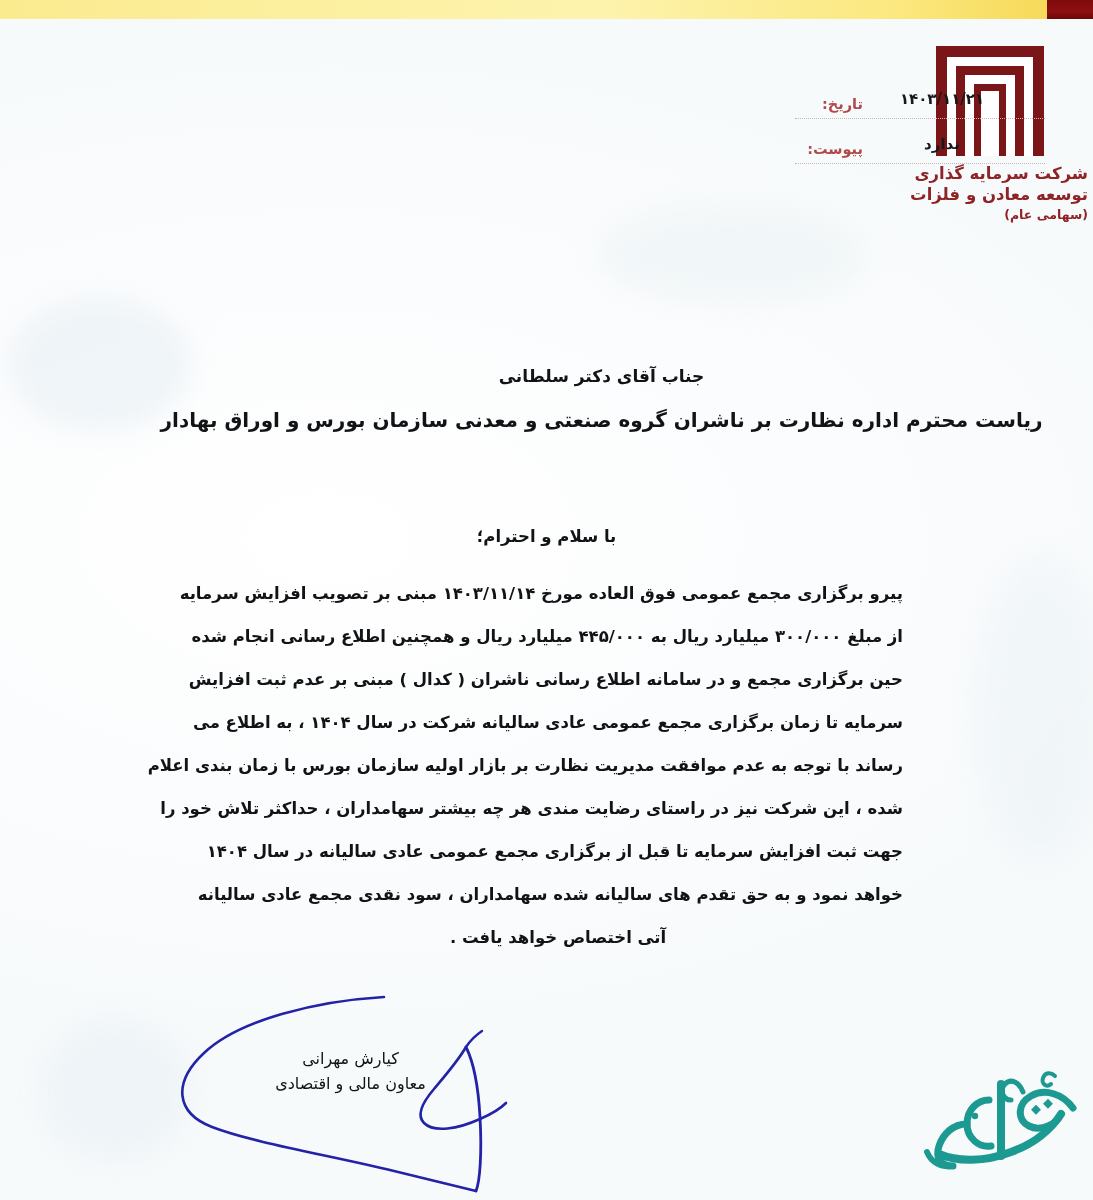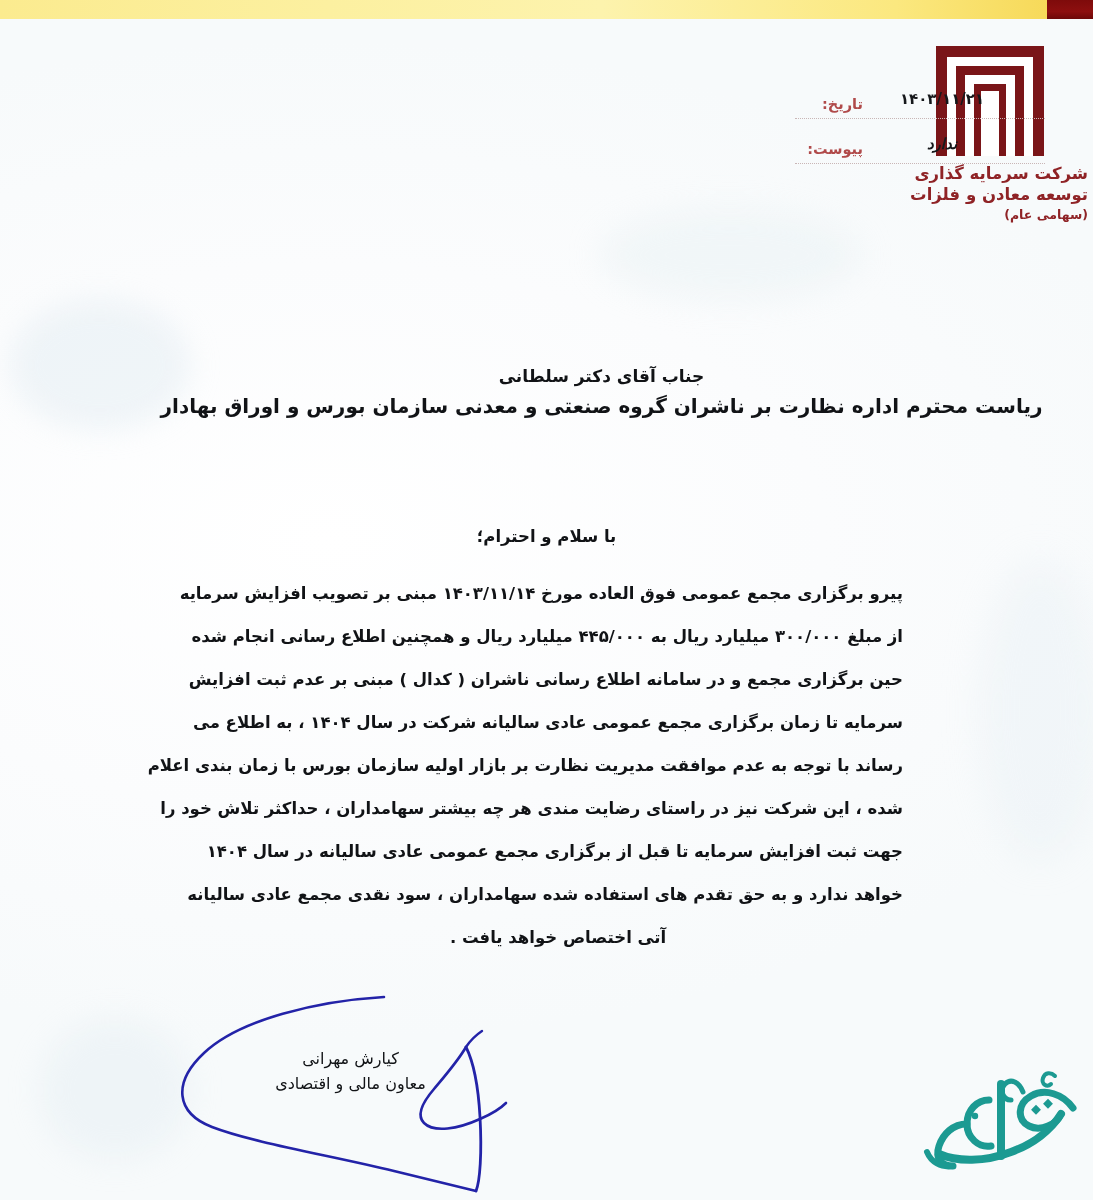--- a/index.html
+++ b/index.html
@@ -125,35 +125,35 @@
     position: absolute;
     right: 28px;
     top: 4px;
     width: 150px;
     text-align: center;
     font-size: 15px;
     font-weight: bold;
     color: #16181b;
     white-space: nowrap;
   }
-  .meta-row.attach .meta-value { font-size: 15px; font-style: italic; }
+  .meta-row.attach .meta-value { font-size: 15px; }
 
   
   .addressee {
     position: absolute;
     top: 366px;
     right: 0;
     left: 110px;
     text-align: center;
   }
   .addressee-name {
     font-size: 17px;
     font-weight: bold;
     color: #111316;
-    margin-bottom: 8px;
+    margin-bottom: 22px;
     letter-spacing: -0.2px;
   }
   .addressee-title {
     font-size: 20px;
     font-weight: bold;
     color: #111316;
     letter-spacing: -0.3px;
   }
 
   
@@ -295,21 +295,21 @@
   <div class="salutation">با سلام و احترام؛</div>
 
   <div class="body-text">
     <span class="line">پیرو  برگزاری مجمع عمومی فوق العاده مورخ ۱۴۰۳/۱۱/۱۴ مبنی بر تصویب افزایش سرمایه</span>
     <span class="line">از مبلغ ۳۰۰/۰۰۰ میلیارد ریال به ۴۴۵/۰۰۰ میلیارد ریال و همچنین اطلاع رسانی انجام شده</span>
     <span class="line">حین برگزاری مجمع و در سامانه اطلاع رسانی ناشران ( کدال ) مبنی بر عدم ثبت افزایش</span>
     <span class="line">سرمایه تا زمان برگزاری مجمع عمومی عادی سالیانه شرکت در سال ۱۴۰۴ ، به اطلاع می</span>
     <span class="line">رساند با توجه به عدم موافقت مدیریت نظارت بر بازار اولیه سازمان بورس با زمان بندی اعلام</span>
     <span class="line">شده ، این شرکت نیز در راستای رضایت مندی هر چه بیشتر سهامداران ، حداکثر تلاش خود را</span>
     <span class="line">جهت ثبت افزایش سرمایه تا قبل از برگزاری مجمع عمومی عادی سالیانه در سال ۱۴۰۴</span>
-    <span class="line">خواهد ندارد و به حق تقدم های  استفاده شده  سهامداران ، سود نقدی مجمع عادی سالیانه</span>
+    <span class="line">خواهد نمود و به حق تقدم های  سالیانه شده  سهامداران ، سود نقدی مجمع عادی سالیانه</span>
     <span class="line last">آتی  اختصاص  خواهد یافت .</span>
   </div>
 
   <div class="signature">
     <svg class="sig-svg" viewBox="0 0 360 215">
       <g fill="none" stroke="#2323a8" stroke-linecap="round" stroke-linejoin="round">
         <path d="M226 12 C 160 16, 82 34, 46 68 C 14 98, 18 128, 54 142 C 96 158, 170 170, 236 186 C 282 197, 306 203, 318 206" stroke-width="2.6"></path>
         <path d="M318 206 C 322 196, 324 168, 322 132 C 320 96, 314 74, 308 62" stroke-width="2.8"></path>
         <path d="M308 62 C 300 76, 286 92, 276 104 C 264 118, 258 130, 266 138 C 276 148, 300 144, 322 134 C 336 128, 344 122, 348 118" stroke-width="2.6"></path>
         <path d="M308 62 C 312 56, 318 50, 324 46" stroke-width="2.4"></path>

